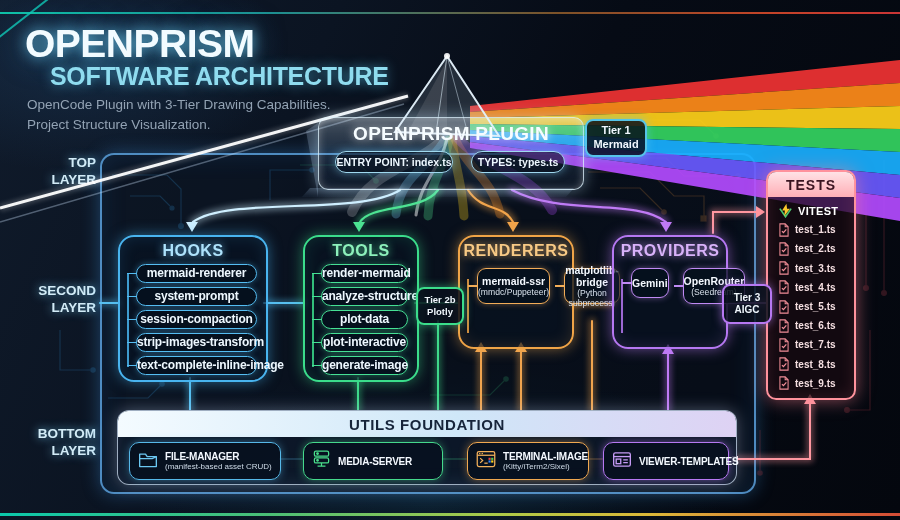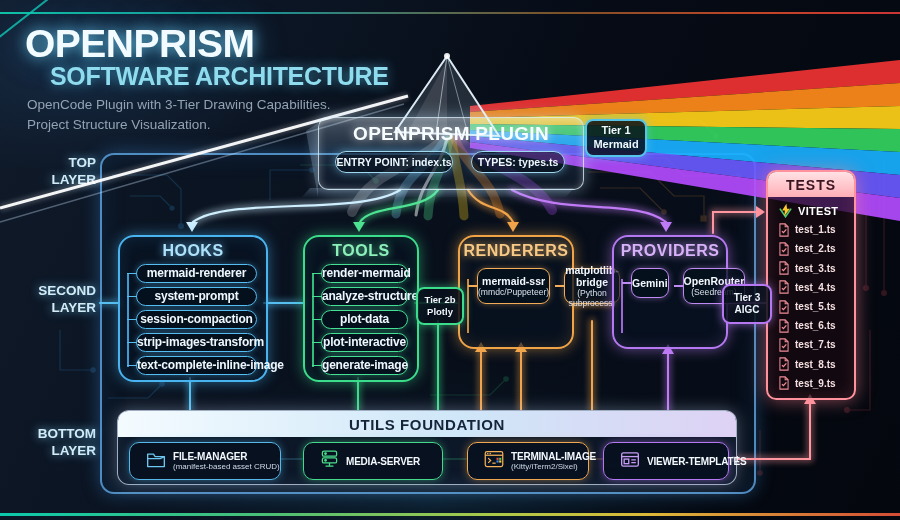--- a/index.html
+++ b/index.html
@@ -109,21 +109,21 @@
   .test-row .t-label{font-size:10px;font-weight:700;color:#f5dfe1;}
   #vitest-row .t-label{font-size:11px;font-weight:800;color:#ffffff;letter-spacing:.3px;}
   .t-icon{display:flex;align-items:center;}
 
   
   #utils{left:117px;top:410px;width:618px;height:73px;border:1.5px solid rgba(210,225,245,.75);border-radius:12px;background:rgba(14,24,42,.82);
     box-shadow:0 0 16px rgba(200,220,255,.35), inset 0 0 18px rgba(150,190,240,.12);z-index:6;}
   #utils-header{position:absolute;left:0;top:0;width:100%;height:26px;border-radius:10px 10px 0 0;
     background:linear-gradient(90deg,#f4fbff,#cfe7f8 55%,#ded2f4);display:flex;align-items:center;justify-content:center;
     font-size:15px;font-weight:800;color:#16243a;letter-spacing:.6px;}
-  .util-item{position:absolute;top:31px;height:38px;border-radius:10px;background:rgba(6,14,28,.7);display:flex;align-items:center;gap:7px;padding:0 16px;box-sizing:border-box;}
+  .util-item{position:absolute;top:31px;height:38px;border-radius:10px;background:rgba(6,14,28,.7);display:flex;align-items:center;gap:7px;padding:0 8px;box-sizing:border-box;}
   .util-item .u-name{font-size:10px;font-weight:800;color:#f4f9ff;letter-spacing:-.2px;white-space:nowrap;}
   .util-item .u-sub{font-size:8px;color:#cfdce8;white-space:nowrap;}
   .util-item .u-sub:empty{display:none;}
   #util-0{left:11px;width:152px;border:1.5px solid #56b8e8;box-shadow:0 0 8px rgba(90,190,240,.45);}
   #util-1{left:185px;width:140px;border:1.5px solid #45d98c;box-shadow:0 0 8px rgba(80,220,150,.45);}
   #util-2{left:349px;width:122px;border:1.5px solid #f0a850;box-shadow:0 0 8px rgba(240,175,90,.45);}
   #util-3{left:485px;width:126px;border:1.5px solid #b678f2;box-shadow:0 0 8px rgba(190,130,250,.5);}
 
   svg.layer{position:absolute;left:0;top:0;z-index:3;}
   #scene-back{z-index:1;}

